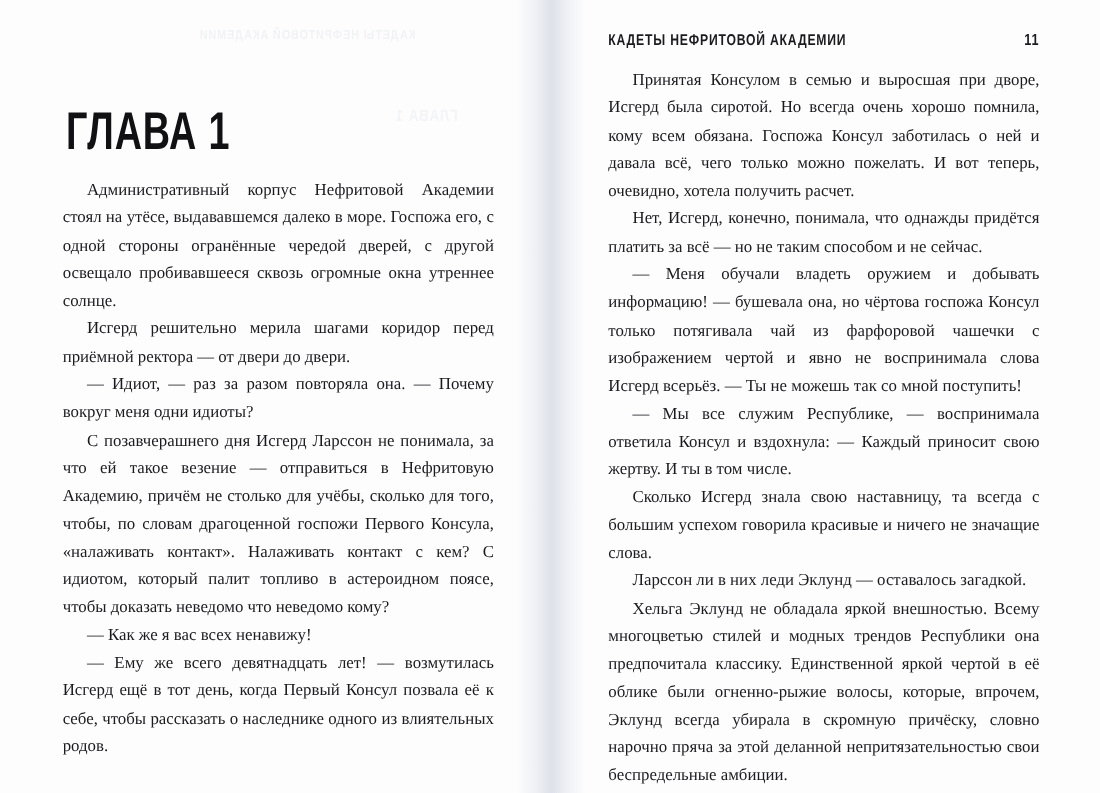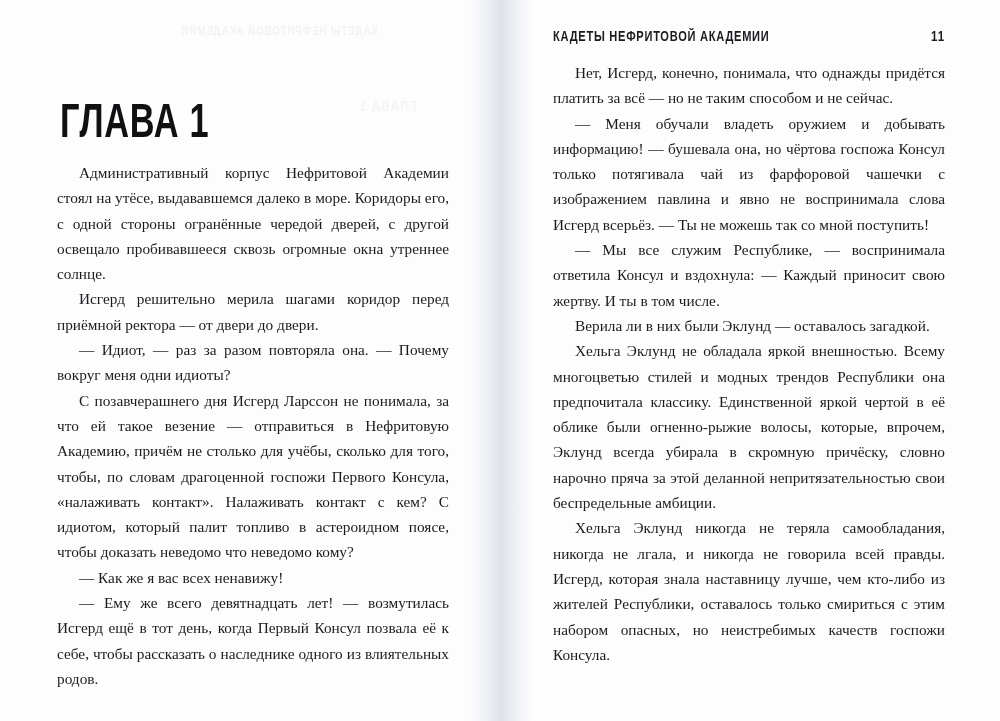--- a/index.html
+++ b/index.html
@@ -145,40 +145,42 @@
 
   <div class="page page-left">
 
     <div class="bleed">кадеты нефритовой академии</div>
 
     <div class="bleed bleed-2">ГЛАВА 1</div>
 
     <div class="chapter-title">ГЛАВА 1</div>
 
     <div class="textcol textcol-left">
-      <p>Административный корпус Нефритовой Академии стоял на утёсе, выдававшемся далеко в море. Коридоры его, с одной стороны огранённые чередой дверей, с другой освещало пробивавшееся сквозь огромные окна утреннее солнце.</p>
+      <p>Административный корпус Нефритовой Академии стоял на утёсе, выдававшемся далеко в море. Госпожа его, с одной стороны огранённые чередой дверей, с другой освещало пробивавшееся сквозь огромные окна утреннее солнце.</p>
       <p>Исгерд решительно мерила шагами коридор перед приёмной ректора — от двери до двери.</p>
       <p>— Идиот, — раз за разом повторяла она. — Почему вокруг меня одни идиоты?</p>
       <p>С позавчерашнего дня Исгерд Ларссон не понимала, за что ей такое везение — отправиться в Нефритовую Академию, причём не столько для учёбы, сколько для того, чтобы, по словам драгоценной госпожи Первого Консула, «налаживать контакт». Налаживать контакт с кем? С идиотом, который палит топливо в астероидном поясе, чтобы доказать неведомо что неведомо кому?</p>
       <p>— Как же я вас всех ненавижу!</p>
       <p>— Ему же всего девятнадцать лет! — возмутилась Исгерд ещё в тот день, когда Первый Консул позвала её к себе, чтобы рассказать о наследнике одного из влиятельных родов.</p>
 
     </div>
   </div>
 
   <div class="page page-right"></div>
 
   <div class="runhead runhead-right">
     <span class="runhead-title">Кадеты Нефритовой Академии</span>
     <span class="runhead-folio">11</span>
   </div>
 
   <div class="textcol textcol-right">
+    <p>Принятая Консулом в семью и выросшая при дворе, Исгерд была сиротой. Но всегда очень хорошо помнила, кому всем обязана. Госпожа Консул заботилась о ней и давала всё, чего только можно пожелать. И вот теперь, очевидно, хотела получить расчет.</p>
     <p>Нет, Исгерд, конечно, понимала, что однажды придётся платить за всё — но не таким способом и не сейчас.</p>
-    <p>— Меня обучали владеть оружием и добывать информацию! — бушевала она, но чёртова госпожа Консул только потягивала чай из фарфоровой чашечки с изображением павлина и явно не воспринимала слова Исгерд всерьёз. — Ты не можешь так со мной поступить!</p>
+    <p>— Меня обучали владеть оружием и добывать информацию! — бушевала она, но чёртова госпожа Консул только потягивала чай из фарфоровой чашечки с изображением чертой и явно не воспринимала слова Исгерд всерьёз. — Ты не можешь так со мной поступить!</p>
     <p>— Мы все служим Республике, — воспринимала ответила Консул и вздохнула: — Каждый приносит свою жертву. И ты в том числе.</p>
-    <p>Верила ли в них были Эклунд — оставалось загадкой.</p>
+    <p>Сколько Исгерд знала свою наставницу, та всегда с большим успехом говорила красивые и ничего не значащие слова.</p>
+    <p>Ларссон ли в них леди Эклунд — оставалось загадкой.</p>
     <p>Хельга Эклунд не обладала яркой внешностью. Всему многоцветью стилей и модных трендов Республики она предпочитала классику. Единственной яркой чертой в её облике были огненно-рыжие волосы, которые, впрочем, Эклунд всегда убирала в скромную причёску, словно нарочно пряча за этой деланной непритязательностью свои беспредельные амбиции.</p>
     <p>Хельга Эклунд никогда не теряла самообладания, никогда не лгала, и никогда не говорила всей правды. Исгерд, которая знала наставницу лучше, чем кто-либо из жителей Республики, оставалось только смириться с этим набором опасных, но неистребимых качеств госпожи Консула.</p>
 
   </div>
 
 </div>
 
 </body></html>

